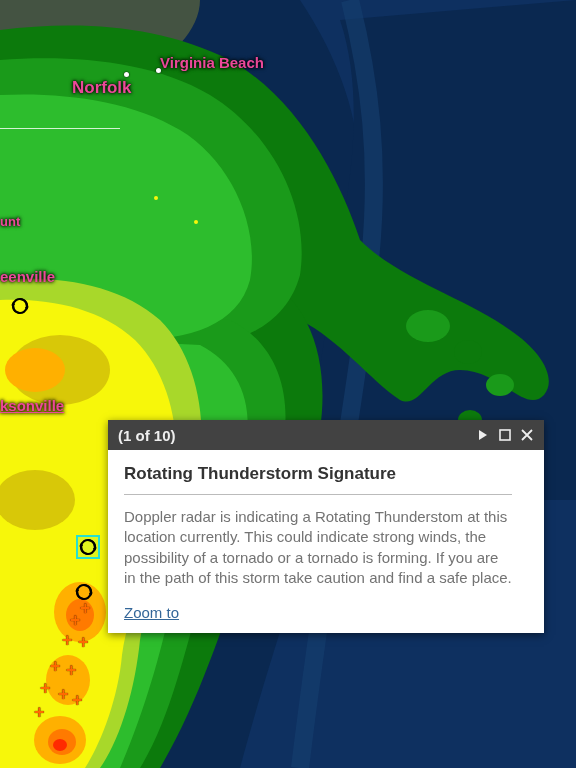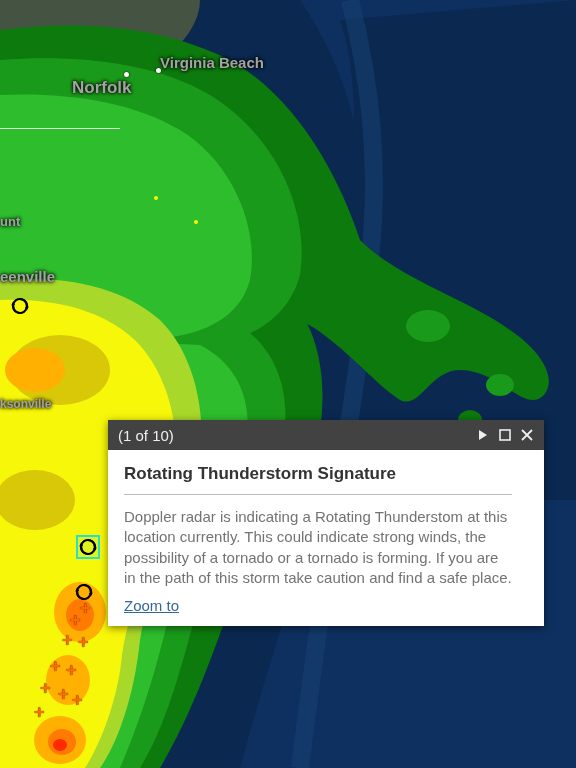--- a/index.html
+++ b/index.html
@@ -10,21 +10,21 @@
     position: relative;
     font-family: Tahoma, Geneva, sans-serif;
     background: #0a2850;
   }
   .map-canvas {
     position: absolute;
     inset: 0;
   }
   .city-label {
     position: absolute;
-    color: #a3a3a3;
+    color: #ec4899;
     font-weight: bold;
     font-size: 17px;
     text-shadow: 0 0 3px #000, 0 0 4px #000;
     white-space: nowrap;
   }
   .city-dot {
     position: absolute;
     width: 5px;
     height: 5px;
     background: #fff;
@@ -59,20 +59,21 @@
     background: #fff;
   }
   .popup-header {
     background: #424242;
     color: #eee;
     display: flex;
     align-items: center;
     height: 30px;
     padding: 0 6px 0 10px;
     font-size: 15px;
+    font-weight: bold;
   }
   .popup-pager { flex: 1; }
   .popup-hdr-btn {
     width: 22px;
     height: 22px;
     display: flex;
     align-items: center;
     justify-content: center;
     cursor: pointer;
     color: #eee;
@@ -89,21 +90,21 @@
     color: #333;
     padding-bottom: 10px;
     border-bottom: 1px solid #bbb;
     margin-bottom: 12px;
   }
   .popup-desc {
     line-height: 1.35;
     color: #737373;
   }
   .popup-zoom {
-    margin-top: 9px;
+    margin-top: 16px;
     color: #336699;
     text-decoration: underline;
     cursor: pointer;
     font-size: 15px;
     display: inline-block;
   }
   .roadline {
     position: absolute;
     height: 1px;
     background: rgba(255,255,255,0.8);
@@ -164,21 +165,21 @@
 
   
   <div class="city-dot" style="left:124px; top:72px;"></div>
   <div class="city-label" style="left:56px; top:78px;padding-left:16px;">Norfolk</div>
 
   <div class="city-dot" style="left:156px; top:68px;"></div>
   <div class="city-label" style="left:160px; top:54px; font-size:15px;">Virginia Beach</div>
 
   <div class="city-label" style="left:0px; top:214px; font-size:13px;">unt</div>
   <div class="city-label" style="left:0px; top:268px; font-size:15px;">eenville</div>
-  <div class="city-label" style="left:0px; top:397px; font-size:12px;">ksonville</div>
+  <div class="city-label" style="left:0px; top:397px; font-size:15px;text-decoration:underline;">ksonville</div>
 
   
   <div class="rotation-icon" style="left:8px; top:294px;">
     <svg width="20" height="20" viewBox="0 0 20 20">
       <path d="M10 3 a7 7 0 1 1 -6.5 4.4" fill="none" stroke="#000" stroke-width="2.2"></path>
       <path d="M3 6 l-1.8 3.6 3.8 -0.8 z" fill="#000"></path>
       <path d="M10 17 a7 7 0 1 1 6.5 -4.4" fill="none" stroke="#000" stroke-width="2.2"></path>
       <path d="M17 14 l1.8 -3.6 -3.8 0.8 z" fill="#000"></path>
     </svg>
   </div>

